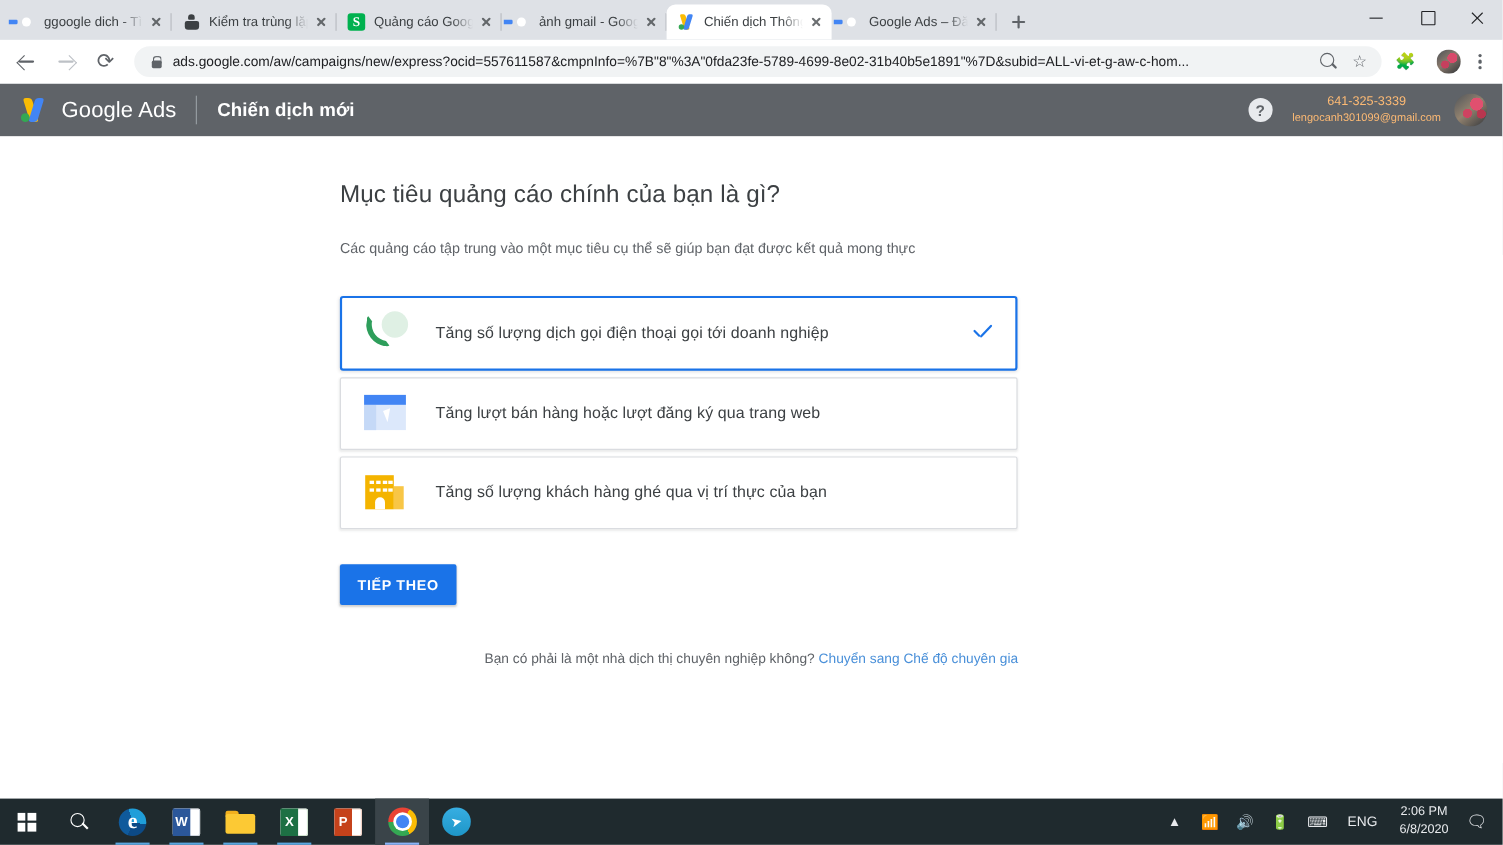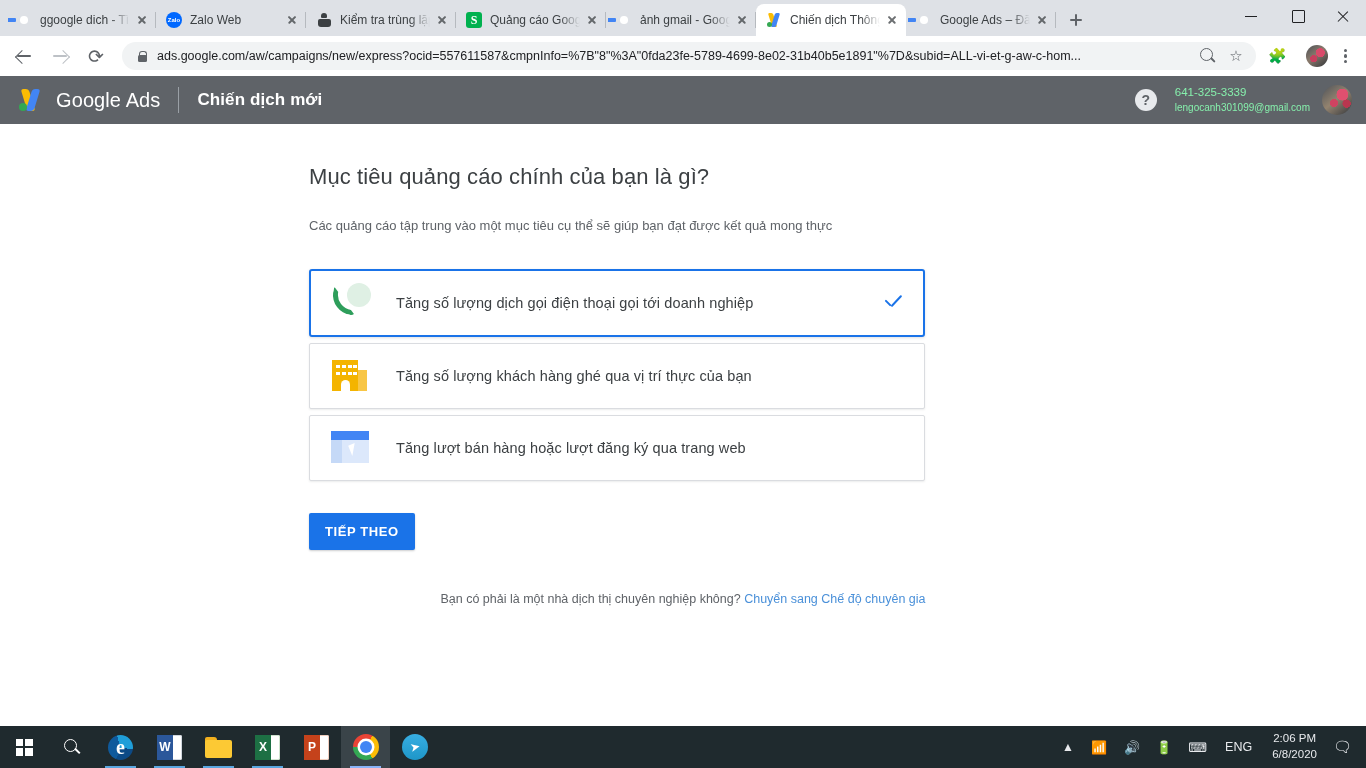--- a/index.html
+++ b/index.html
@@ -189,21 +189,21 @@
   .ads-brand{ color:#ffffff; font-size:20px; font-weight:400; letter-spacing:.1px; }
   .ads-divider{ width:1px; height:26px; background:#9aa0a6; margin:0 18px; }
   .ads-title{ color:#ffffff; font-size:17px; font-weight:700; letter-spacing:.1px; }
 
   .hdr-right{ margin-left:auto; display:flex; align-items:center; }
   .help-ic{
     width:22px;height:22px;border-radius:50%;background:#e8eaed;color:#5f6368;
     font-size:14px; font-weight:bold; display:flex;align-items:center;justify-content:center;
     margin-right:18px; flex:0 0 22px;
   }
-  .acct{ text-align:left; color:#86efac; line-height:1.35; margin-right:12px; }
+  .acct{ text-align:center; color:#fdba74; line-height:1.35; margin-right:12px; }
   .acct .ph{ font-size:11.5px; }
   .acct .em{ font-size:10px; }
   .avatar-lg{
     width:30px;height:30px;border-radius:50%;flex:0 0 30px;
     background:
       radial-gradient(circle at 68% 32%, #e0506f 0 20%, transparent 21%),
       radial-gradient(circle at 40% 60%, #cf4361 0 16%, transparent 17%),
       radial-gradient(circle at 82% 62%, #b9364f 0 13%, transparent 14%),
       linear-gradient(140deg,#4e5359 0%, #93836f 48%, #33373c 100%);
   }
@@ -434,28 +434,20 @@
 
   <div class="tabstrip">
 
     <div class="tab">
       <span class="fav"><span class="g-logo"></span></span>
       <span class="tlabel">ggoogle dich - Tìm</span>
       <span class="tclose"></span>
       <span class="sep"></span>
     </div>
 
-    <div class="tab">
-      <span class="fav">
-          <span class="zalo-fav">Zalo</span>
-        </span>
-      <span class="tlabel">Zalo Web</span>
-      <span class="tclose"></span>
-      <span class="sep"></span>
-    </div>
 
     <div class="tab">
       <span class="fav"><span class="dup-fav"></span></span>
       <span class="tlabel">Kiểm tra trùng lặp</span>
       <span class="tclose"></span>
       <span class="sep"></span>
     </div>
 
     <div class="tab">
       <span class="fav">
@@ -548,49 +540,49 @@
 
         <div class="options">
 
           <div class="opt selected">
             <span class="opt-icon ic-call">
               <span class="bub"></span>
                 <span class="hs"></span>
             </span>
             <span class="opt-label">Tăng số lượng dịch gọi điện thoại gọi tới doanh nghiệp</span>
             <span class="opt-check"></span>
+          </div>
+
+          <div class="opt">
+            <span class="opt-icon ic-web">
+              <span class="frame"></span>
+                <span class="pane"></span>
+                <span class="bar"></span>
+                <span class="cursor"></span>
+            </span>
+            <span class="opt-label">Tăng lượt bán hàng hoặc lượt đăng ký qua trang web</span>
           </div>
 
           <div class="opt">
             <span class="opt-icon ic-store">
               <span class="wing"></span>
               <span class="bld"></span>
               <span class="win" style="left:10px;top:11px"></span>
               <span class="win" style="left:16px;top:11px"></span>
               <span class="win" style="left:22px;top:11px"></span>
               <span class="win" style="left:27px;top:11px"></span>
               <span class="win" style="left:10px;top:18px"></span>
               <span class="win" style="left:16px;top:18px"></span>
               <span class="win" style="left:22px;top:18px"></span>
               <span class="win" style="left:27px;top:18px"></span>
               <span class="door"></span>
             </span>
             <span class="opt-label">Tăng số lượng khách hàng ghé qua vị trí thực của bạn</span>
           </div>
 
-          <div class="opt">
-            <span class="opt-icon ic-web">
-              <span class="frame"></span>
-                <span class="pane"></span>
-                <span class="bar"></span>
-                <span class="cursor"></span>
-            </span>
-            <span class="opt-label">Tăng lượt bán hàng hoặc lượt đăng ký qua trang web</span>
-          </div>
-
         </div>
 
         <div class="btnrow">
           <button class="nextbtn">TIẾP THEO</button>
         </div>
 
         <div class="expert">
           <span>Bạn có phải là một nhà dịch thị chuyên nghiệp không?</span>
           <a href="#">Chuyển sang Chế độ chuyên gia</a>
         </div>

